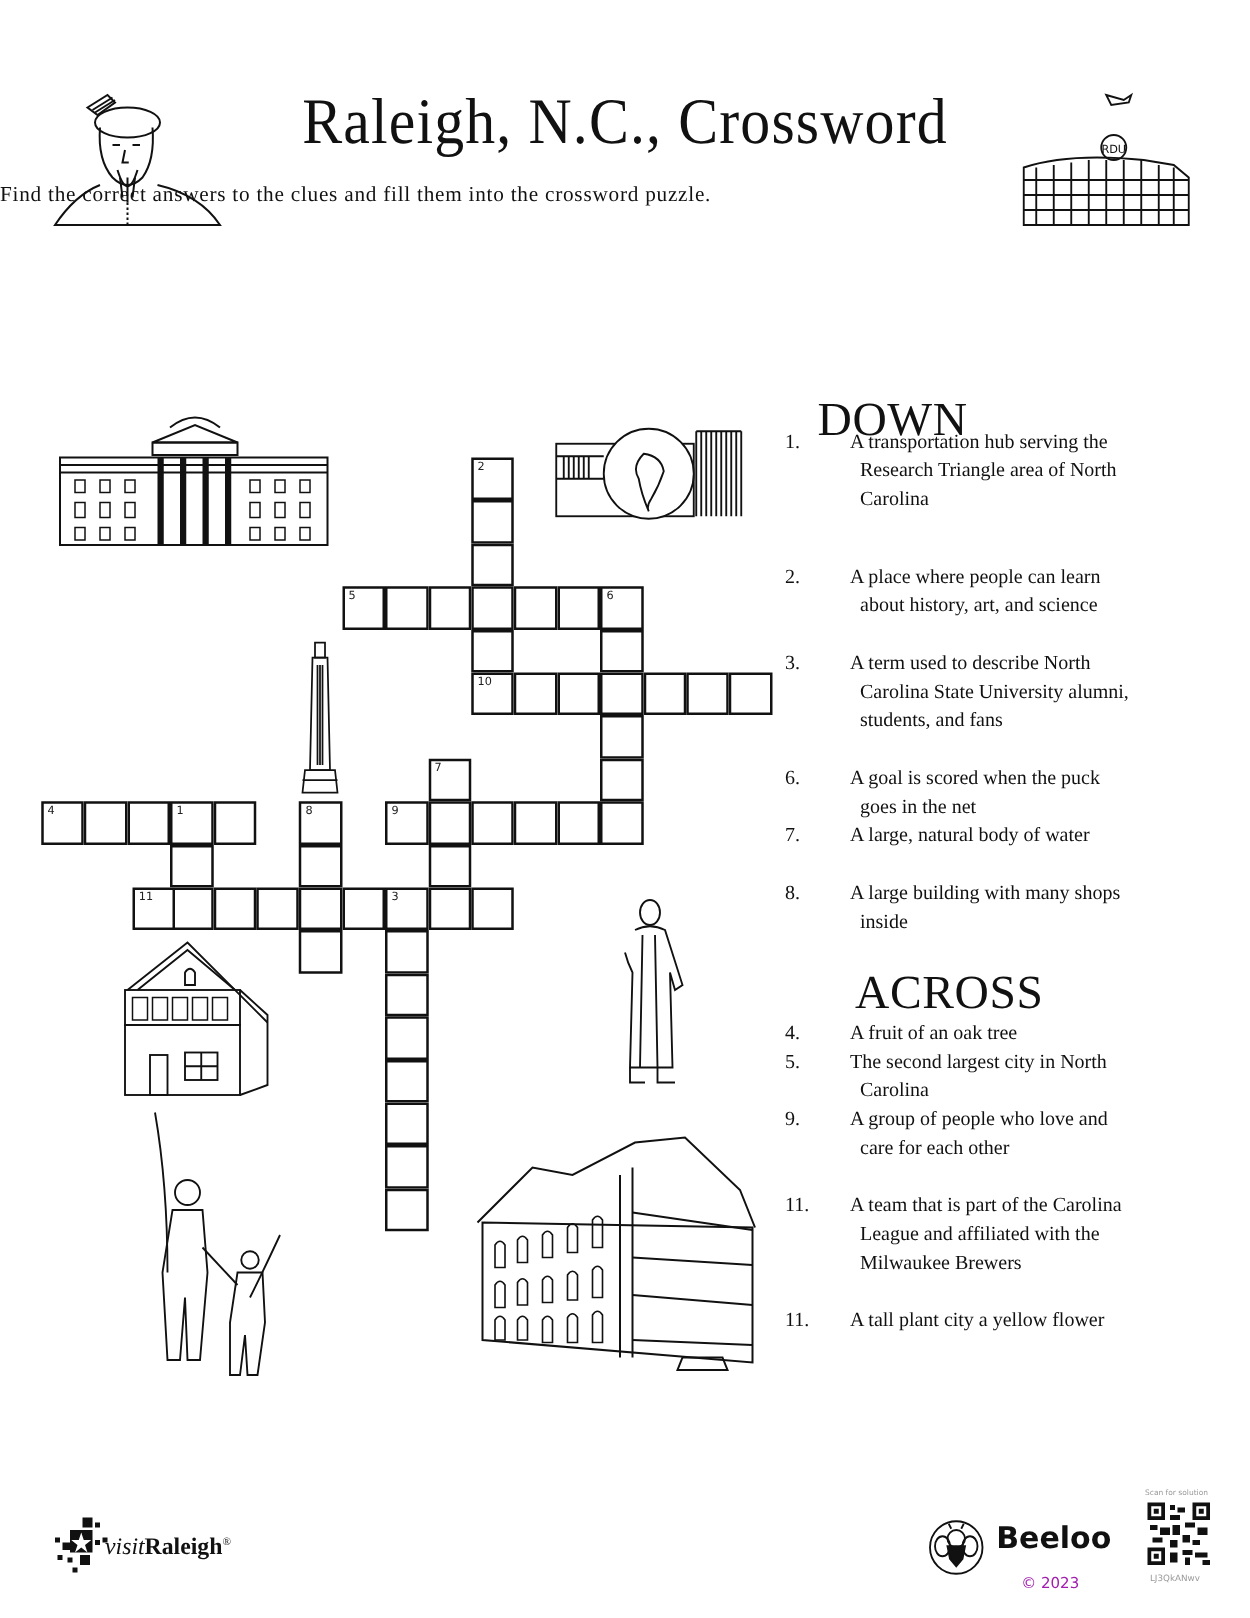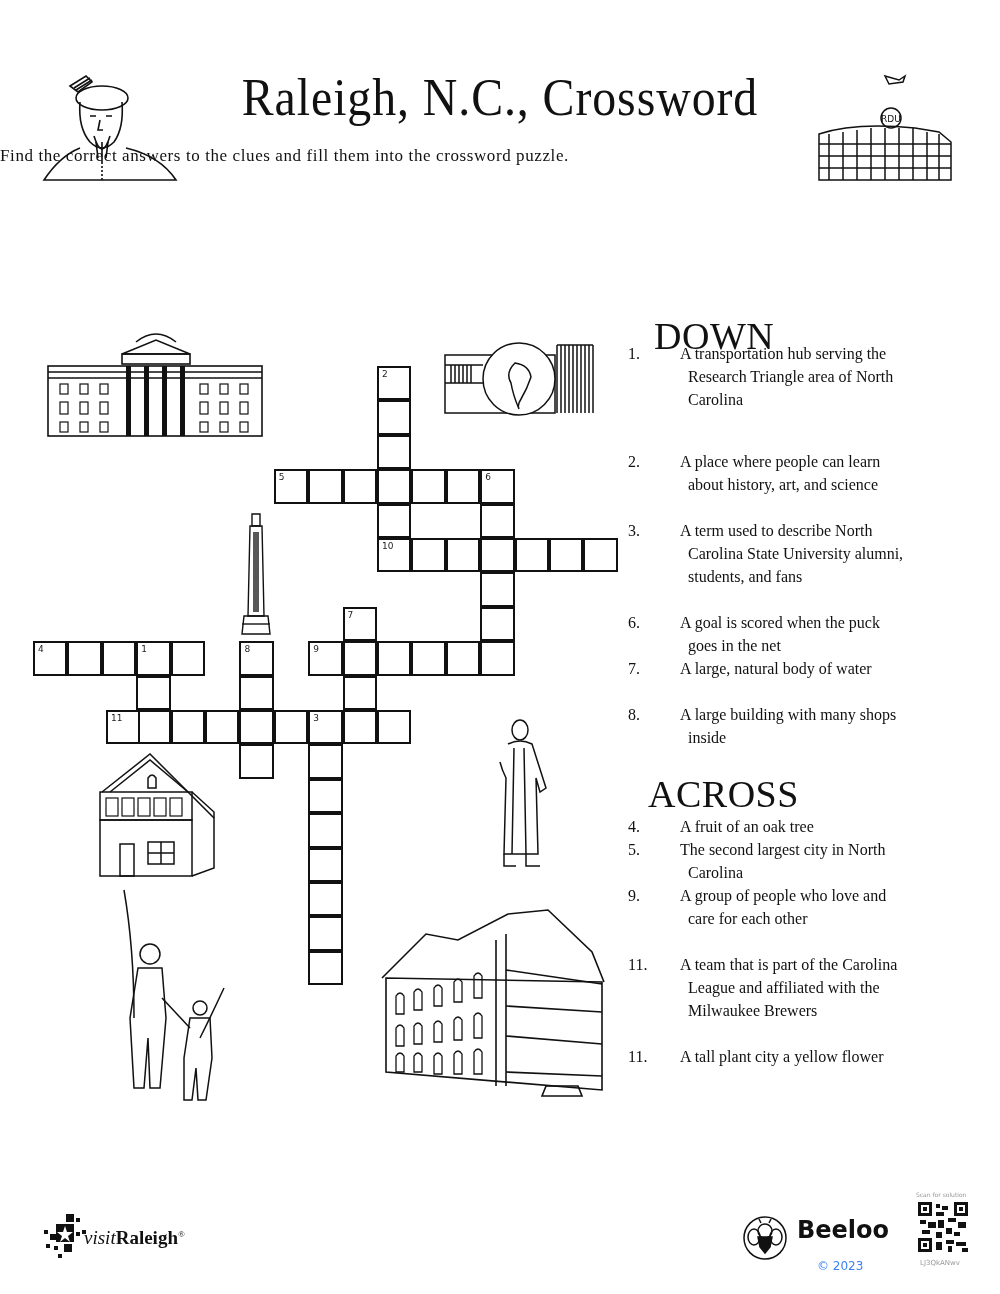--- a/index.html
+++ b/index.html
@@ -232,21 +232,21 @@
 <div class="abs section-head" style="left:654px;top:314px">DOWN</div>
 <div id="down-list">
     <div class="clue indent" style="top: 342px;"><span class="n">1. </span><span class="t">A transportation hub serving the Research Triangle area of North Carolina</span></div>
     <div class="clue indent" style="top: 450px;"><span class="n">2. </span><span class="t">A place where people can learn about history, art, and science</span></div>
     <div class="clue indent" style="top: 519px;"><span class="n">3. </span><span class="t">A term used to describe North Carolina State University alumni, students, and fans</span></div>
     <div class="clue indent" style="top: 611px; font-family: Liberation Serif, serif;"><span class="n">6. </span><span class="t">A goal is scored when the puck goes in the net</span></div>
     <div class="clue indent" style="top: 657px;"><span class="n">7. </span><span class="t">A large, natural body of water</span></div>
     <div class="clue indent" style="top: 703px;"><span class="n">8. </span><span class="t">A large building with many shops inside</span></div>
   </div>
 
-<div class="abs section-head" style="left:648px;top:772px">ACROSS</div>
+<div class="abs section-head" style="left:684px;top:772px">ACROSS</div>
 <div id="across-list">
     <div class="clue indent" style="top: 815px;"><span class="n">4. </span><span class="t">A fruit of an oak tree</span></div>
     <div class="clue indent" style="top: 838px;"><span class="n">5. </span><span class="t">The second largest city in North Carolina</span></div>
     <div class="clue indent" style="top: 884px;"><span class="n">9. </span><span class="t">A group of people who love and care for each other</span></div>
     <div class="clue indent" style="top: 953px;"><span class="n">11. </span><span class="t">A team that is part of the Carolina League and affiliated with the Milwaukee Brewers</span></div>
     <div class="clue indent" style="top: 1045px;"><span class="n">11. </span><span class="t">A tall plant city a yellow flower</span></div>
   </div>
 
 <div class="abs" style="left:40px;top:1214px;width:170px;height:46px">
   <svg class="abs" style="left:0;top:0" width="46" height="46" viewBox="0 0 46 46">
@@ -272,21 +272,21 @@
 
 <svg class="abs" style="left:742px;top:1215px" width="46" height="46" viewBox="0 0 46 46" fill="none" stroke="#111" stroke-width="1.5">
   <circle cx="23" cy="23" r="21"></circle>
   <ellipse cx="12" cy="22" rx="6" ry="8"></ellipse>
     <ellipse cx="34" cy="22" rx="6" ry="8"></ellipse>
   <circle cx="23" cy="16" r="7"></circle>
   <path d="M16 22 L30 22 L28 32 L23 38 L18 32 Z" fill="#111"></path>
   <path d="M19 8 L17 4 M27 8 L29 4"></path>
 </svg>
 <div class="abs footer-text" style="left:797px;top:1216px;font-size:24px;font-weight:bold;color:#111;">Beeloo</div>
-<div class="abs footer-text" style="left:817px;top:1259px;font-size:12px;color:#3b82f6;">© 2023</div>
+<div class="abs footer-text" style="left:817px;top:1259px;font-size:12px;color:#a21caf;">© 2023</div>
 
 <div class="abs footer-text" style="left:916px;top:1191px;font-size:6px;color:#999;">Scan for solution</div>
 <svg class="abs" style="left:918px;top:1202px" width="50" height="50" viewBox="0 0 50 50">
   <rect width="50" height="50" fill="#fff"></rect>
   <g fill="#111">
     <rect x="0" y="0" width="14" height="14"></rect>
       <rect x="36" y="0" width="14" height="14"></rect>
       <rect x="0" y="36" width="14" height="14"></rect>
     <rect x="18" y="2" width="4" height="4"></rect>
       <rect x="24" y="4" width="6" height="4"></rect>

